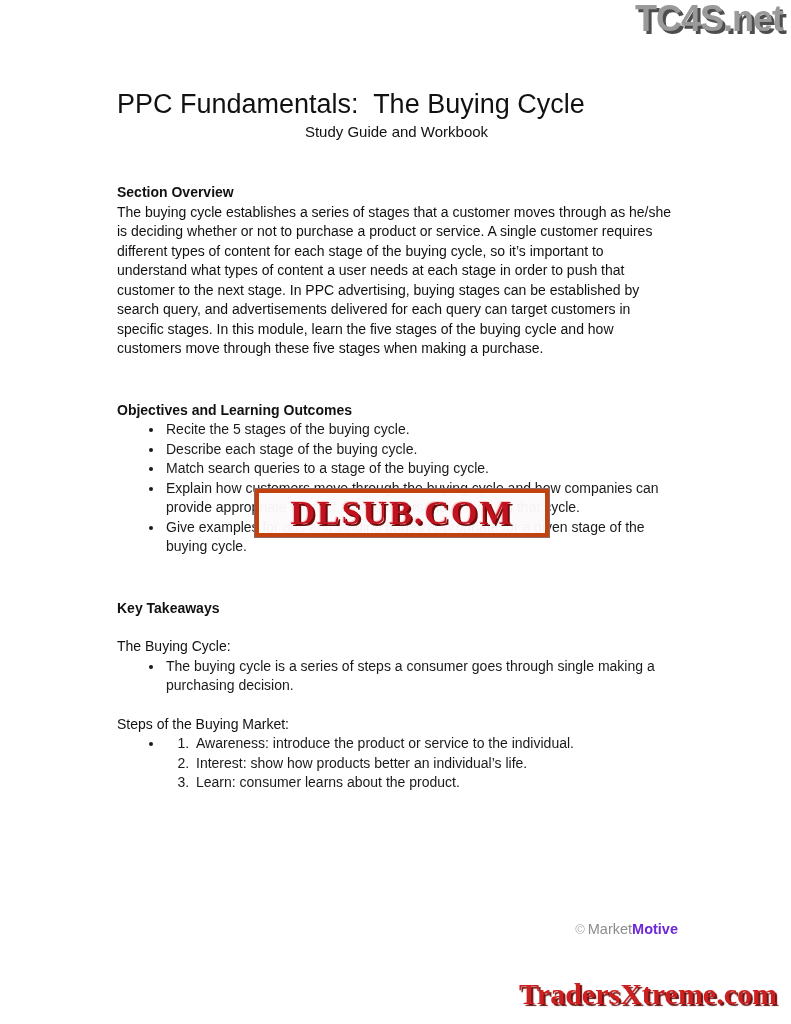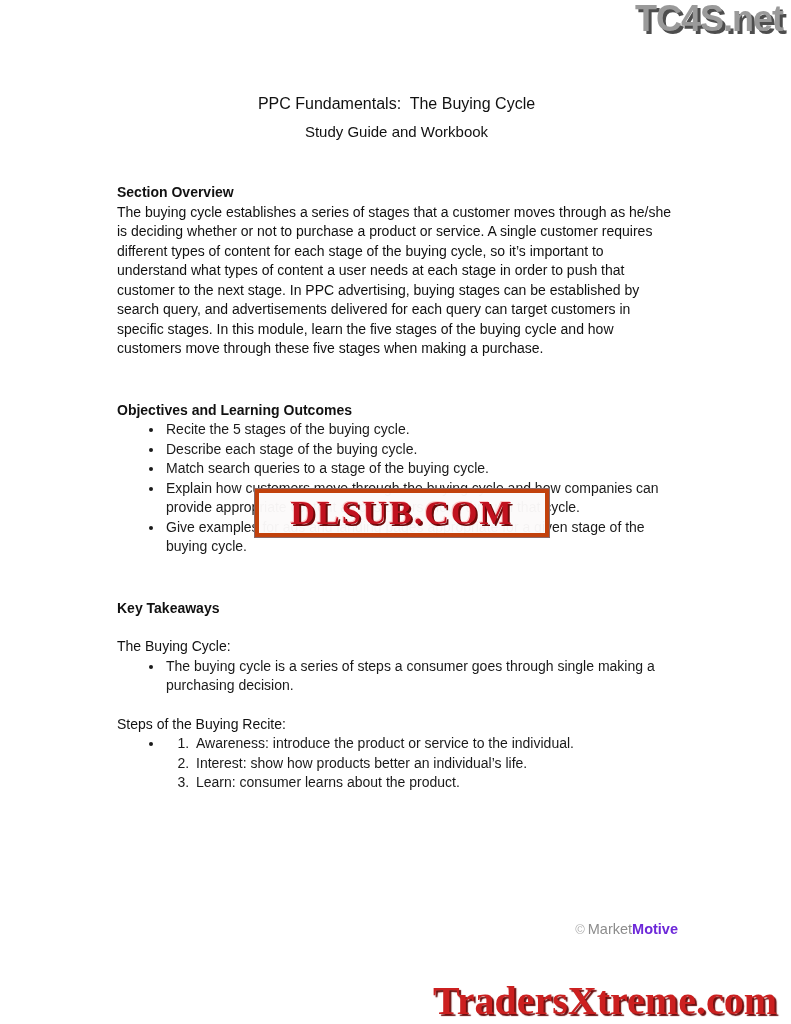--- a/index.html
+++ b/index.html
@@ -11,23 +11,22 @@
     background:#ffffff;
     font-family:"Liberation Sans", sans-serif;
     color:#1a1a1a;
     overflow:hidden;
   }
   .content{
     padding:0 115px 0 117px;
   }
   .doc-title{
     margin:90px 0 0 0;
-    font-size:16px;
+    font-size:27px;
     font-weight:400;
-    text-align:center;
     line-height:28px;
     color:#111;
   }
   .doc-subtitle{
     margin:3px 0 0 0;
     font-size:15px;
     text-align:center;
     line-height:22px;
     color:#111;
   }
@@ -106,21 +105,21 @@
     font-size:13px;
   }
   .brand .market{color:#8c8c8c;}
   .brand .motive{color:#6d28d9;font-weight:700;}
   .wm-bottom{
     position:absolute;
     top:977px;
     right:14px;
     font-family:"Liberation Serif", serif;
     font-weight:700;
-    font-size:40px;
+    font-size:30px;
     color:#cc2020;
     text-shadow:2px 2px 1px #6d0f0f;
   }
 </style>
 </head>
 <body>
 
 <div class="page">
 
   <div class="wm-top">TC4S.net</div>
@@ -140,21 +139,21 @@
       <li>Match search queries to a stage of the buying cycle.</li>
       <li>Explain how customers move through the buying cycle and how companies can provide appropriate content as customers move through that cycle.</li>
       <li>Give examples for ads and landing pages appropriate for a given stage of the buying cycle.</li>
     </ul>
 
     <div class="heading" style="margin-top:42px;">Key Takeaways</div>
     <p class="body-text spaced">The Buying Cycle:</p>
     <ul class="bullets spaced">
       <li>The buying cycle is a series of steps a consumer goes through single making a purchasing decision.</li>
     </ul>
-    <p class="body-text spaced">Steps of the Buying Recite:</p>
+    <p class="body-text spaced">Steps of the Buying Market:</p>
     <ul class="bullets spaced">
       <li>
         <ol class="numbers">
           <li>Awareness: introduce the product or service to the individual.</li>
           <li>Interest: show how products better an individual’s life.</li>
           <li>Learn: consumer learns about the product.</li>
         </ol>
       </li>
     </ul>
 

